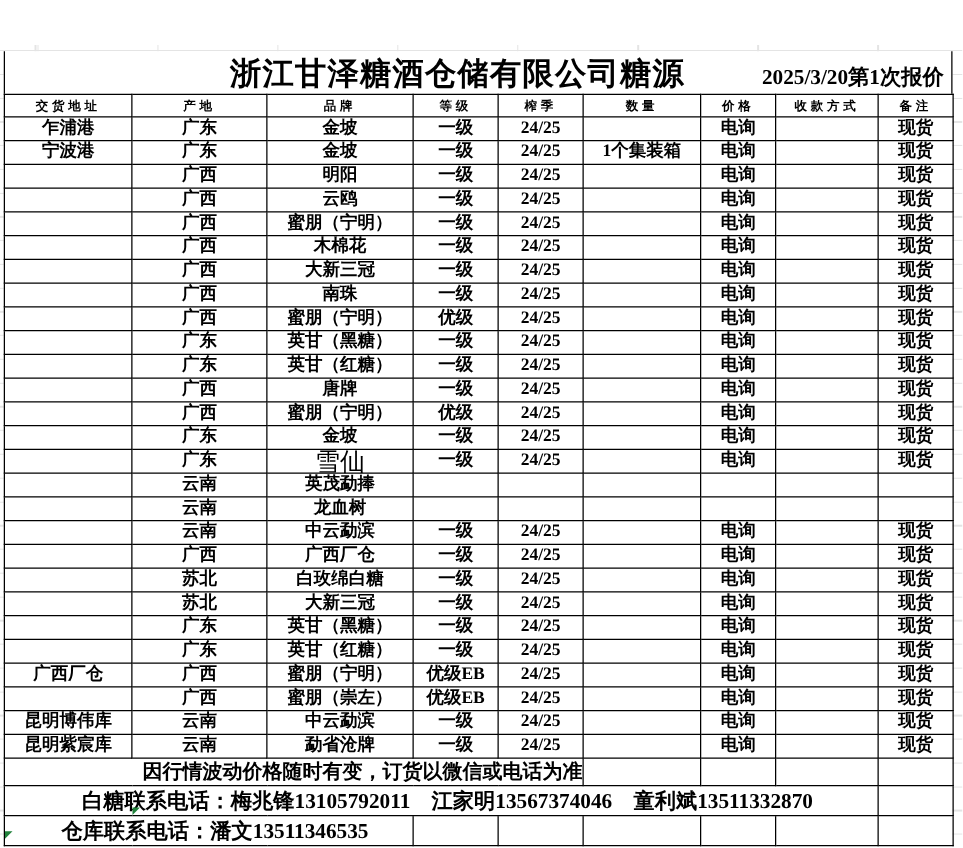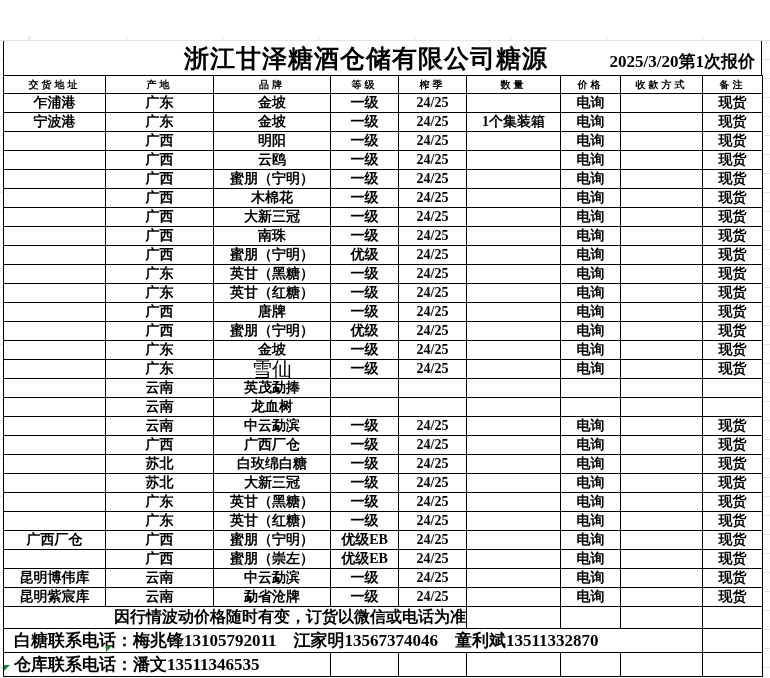--- a/index.html
+++ b/index.html
@@ -18,21 +18,21 @@
   .title-row{position:relative;height:34px;border-left:1px solid #000;border-right:1px solid #000;}
   .title{position:absolute;left:180px;top:1px;font-size:25px;font-weight:bold;white-space:nowrap;letter-spacing:1px;}
   .date{position:absolute;right:6px;top:9px;font-size:17px;font-weight:bold;white-space:nowrap;}
   table{position:absolute;top:34px;left:0;width:759px;border-collapse:collapse;table-layout:fixed;}
   td,th{border:1px solid #000;text-align:center;font-weight:bold;font-size:14px;padding:0;overflow:visible;white-space:nowrap;}
   th{height:17px;font-size:10px;letter-spacing:3px;font-weight:bold;}
   tbody td{height:18px;line-height:18px;}
   .alt-font{font-family:"DejaVu Sans","Liberation Sans",sans-serif;font-size:20px;font-weight:500;line-height:13px;letter-spacing:0;}
   tfoot td{height:18px;}
   tfoot .notice-cell{text-align:right;padding-left:40px;font-size:16px;}
-  tfoot .contact-cell{text-align:left;padding-left:10px;font-size:17px;height:21px;}
+  tfoot .contact-cell{text-align:center;padding-left:10px;font-size:17px;height:21px;}
   .flag{position:absolute;width:0;height:0;border-top:6px solid #21823c;border-right:6px solid transparent;z-index:5;}
   .flag-1{left:106px;top:610px;}
   .flag-2{left:4px;top:629px;}
   .flag-3{left:4px;top:651px;}
 </style>
 </head>
 <body>
 
 <div class="canvas">
   <div class="sheet">

